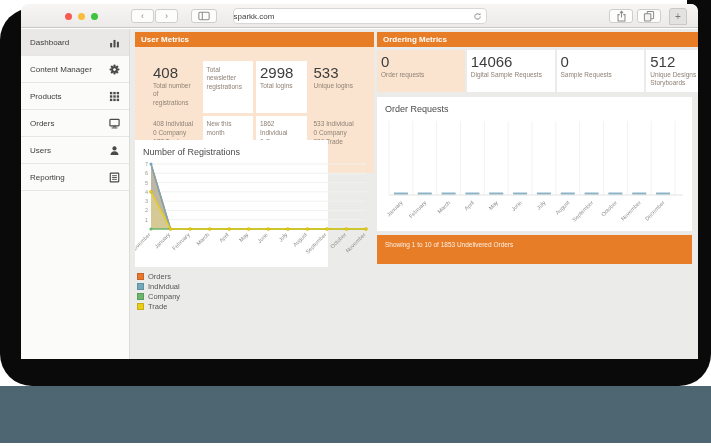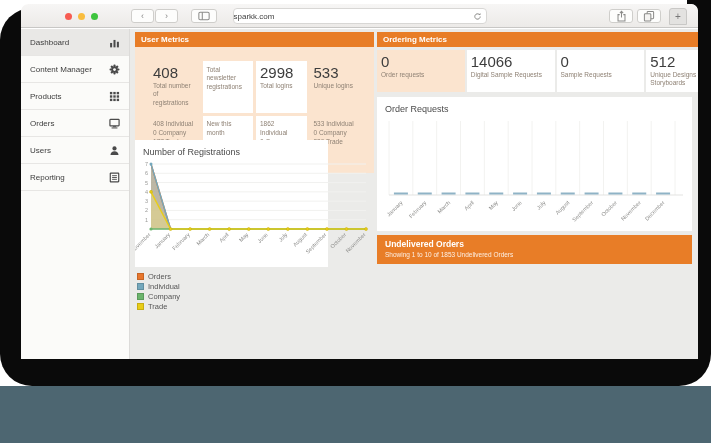--- a/index.html
+++ b/index.html
@@ -362,21 +362,20 @@
                 <rect x="231.41666666666666" y="77.5" width="14" height="2" fill="#8fb3c6"></rect>
                 <text x="240.41666666666666" y="88" font-size="5.5" fill="#8e8e8c" text-anchor="end" transform="rotate(-45 240.41666666666666 88)">October</text>
                 <rect x="255.25" y="77.5" width="14" height="2" fill="#8fb3c6"></rect>
                 <text x="264.25" y="88" font-size="5.5" fill="#8e8e8c" text-anchor="end" transform="rotate(-45 264.25 88)">November</text>
                 <rect x="279.0833333333333" y="77.5" width="14" height="2" fill="#8fb3c6"></rect>
                 <text x="288.0833333333333" y="88" font-size="5.5" fill="#8e8e8c" text-anchor="end" transform="rotate(-45 288.0833333333333 88)">December</text>
               </svg>
           </div>
 
           <div class="uo-head">
-            <div class="uo-title">Undelivered Orders</div>
             <div class="uo-sub">Showing 1 to 10 of 1853 Undelivered Orders</div>
           </div>
           <div class="uo-table-wrap">
             
           </div>
         </div>
       </div>
     </div>
   </div>
 </div>

